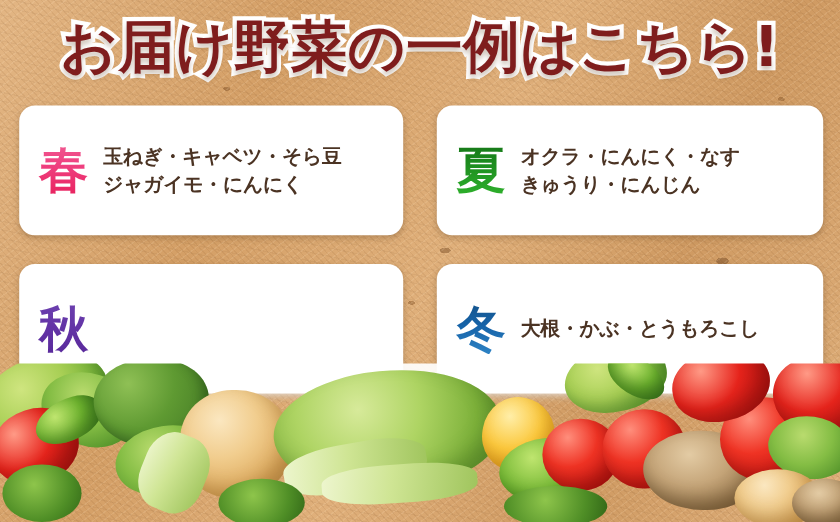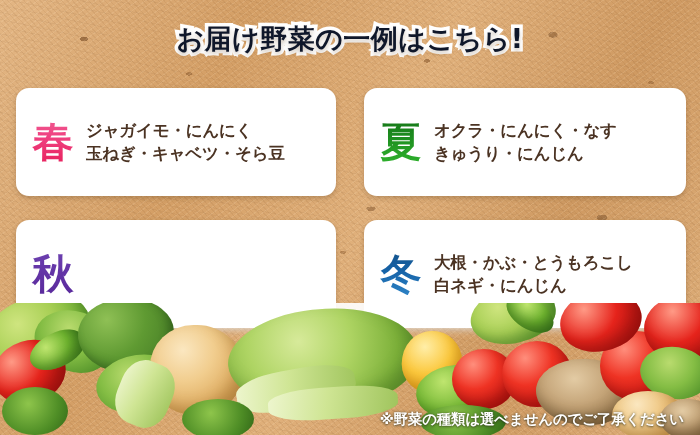--- a/index.html
+++ b/index.html
@@ -57,22 +57,22 @@
   }
 
   
   .title-wrap{
     position:absolute;top:6px;left:0;width:700px;height:66px;
     display:flex;align-items:center;justify-content:center;
     z-index:6;
   }
   .title{
     font-family:"DejaVu Sans","Liberation Sans",sans-serif;
-    font-size:27px;font-weight:bold;letter-spacing:.5px;
-    color:#0f172a;
+    font-size:47px;font-weight:bold;letter-spacing:.5px;
+    color:#7f1d1d;
     -webkit-text-stroke:7px #ffffff;
     paint-order:stroke fill;
     text-shadow:0 3px 4px rgba(90,55,20,.30);
     white-space:nowrap;
   }
 
   
   .card{
     position:absolute;
     background:#ffffff;
@@ -204,42 +204,41 @@
     <div class="cork-grain"></div>
   </div>
 
   <div class="title-wrap">
     <div class="title">お届け野菜の一例はこちら!</div>
   </div>
 
   <div class="card spring">
     <div class="kanji spring">春</div>
     <div class="veg-lines">
+      <div>玉ねぎ・キャベツ・そら豆</div>
       <div>ジャガイモ・にんにく</div>
-      <div>玉ねぎ・キャベツ・そら豆</div>
     </div>
   </div>
 
   <div class="card summer">
     <div class="kanji summer">夏</div>
     <div class="veg-lines">
       <div>オクラ・にんにく・なす</div>
       <div>きゅうり・にんじん</div>
     </div>
   </div>
 
   <div class="card autumn">
     <div class="kanji autumn">秋</div>
   </div>
 
   <div class="card winter">
     <div class="kanji winter">冬</div>
     <div class="veg-lines">
       <div>大根・かぶ・とうもろこし</div>
-      <div>白ネギ・にんじん</div>
     </div>
   </div>
 
   <div class="veg-photo">
     <div class="halo"></div>
 
     <div class="v leaf" style="left:-18px;top:-6px;width:110px;height:78px;border-radius:58% 42% 50% 50%;transform:rotate(-12deg);"></div>
     <div class="v leaf-dark" style="left:34px;top:8px;width:78px;height:60px;border-radius:55% 45% 48% 52%;transform:rotate(18deg);"></div>
     <div class="v pepper-red" style="left:-8px;top:38px;width:74px;height:62px;border-radius:52% 48% 50% 50%;transform:rotate(-18deg);"></div>
     <div class="v pepper-green" style="left:28px;top:30px;width:58px;height:34px;border-radius:50% 50% 46% 54%;transform:rotate(-28deg);"></div>
@@ -262,15 +261,14 @@
     <div class="v pepper-red" style="left:644px;top:-6px;width:76px;height:66px;border-radius:52% 48% 50% 50%;transform:rotate(14deg);"></div>
     <div class="v pepper-red" style="left:560px;top:-12px;width:82px;height:60px;border-radius:50% 50% 52% 48%;transform:rotate(-10deg);"></div>
     <div class="v leaf" style="left:470px;top:-16px;width:86px;height:56px;border-radius:52% 48% 48% 52%;transform:rotate(-14deg);"></div>
     <div class="v pepper-green" style="left:504px;top:-4px;width:52px;height:30px;border-radius:50%;transform:rotate(32deg);"></div>
     <div class="v leaf-dark" style="left:640px;top:44px;width:70px;height:52px;border-radius:50%;transform:rotate(8deg);"></div>
     <div class="v onion" style="left:612px;top:88px;width:72px;height:48px;border-radius:50%;"></div>
     <div class="v mushroom" style="left:660px;top:96px;width:56px;height:40px;border-radius:50%;"></div>
     <div class="v parsley" style="left:420px;top:102px;width:86px;height:34px;border-radius:50%;"></div>
   </div>
 
-  <div class="note">※野菜の種類は選べませんのでご了承ください</div>
 
 </div>
 
 </body></html>

